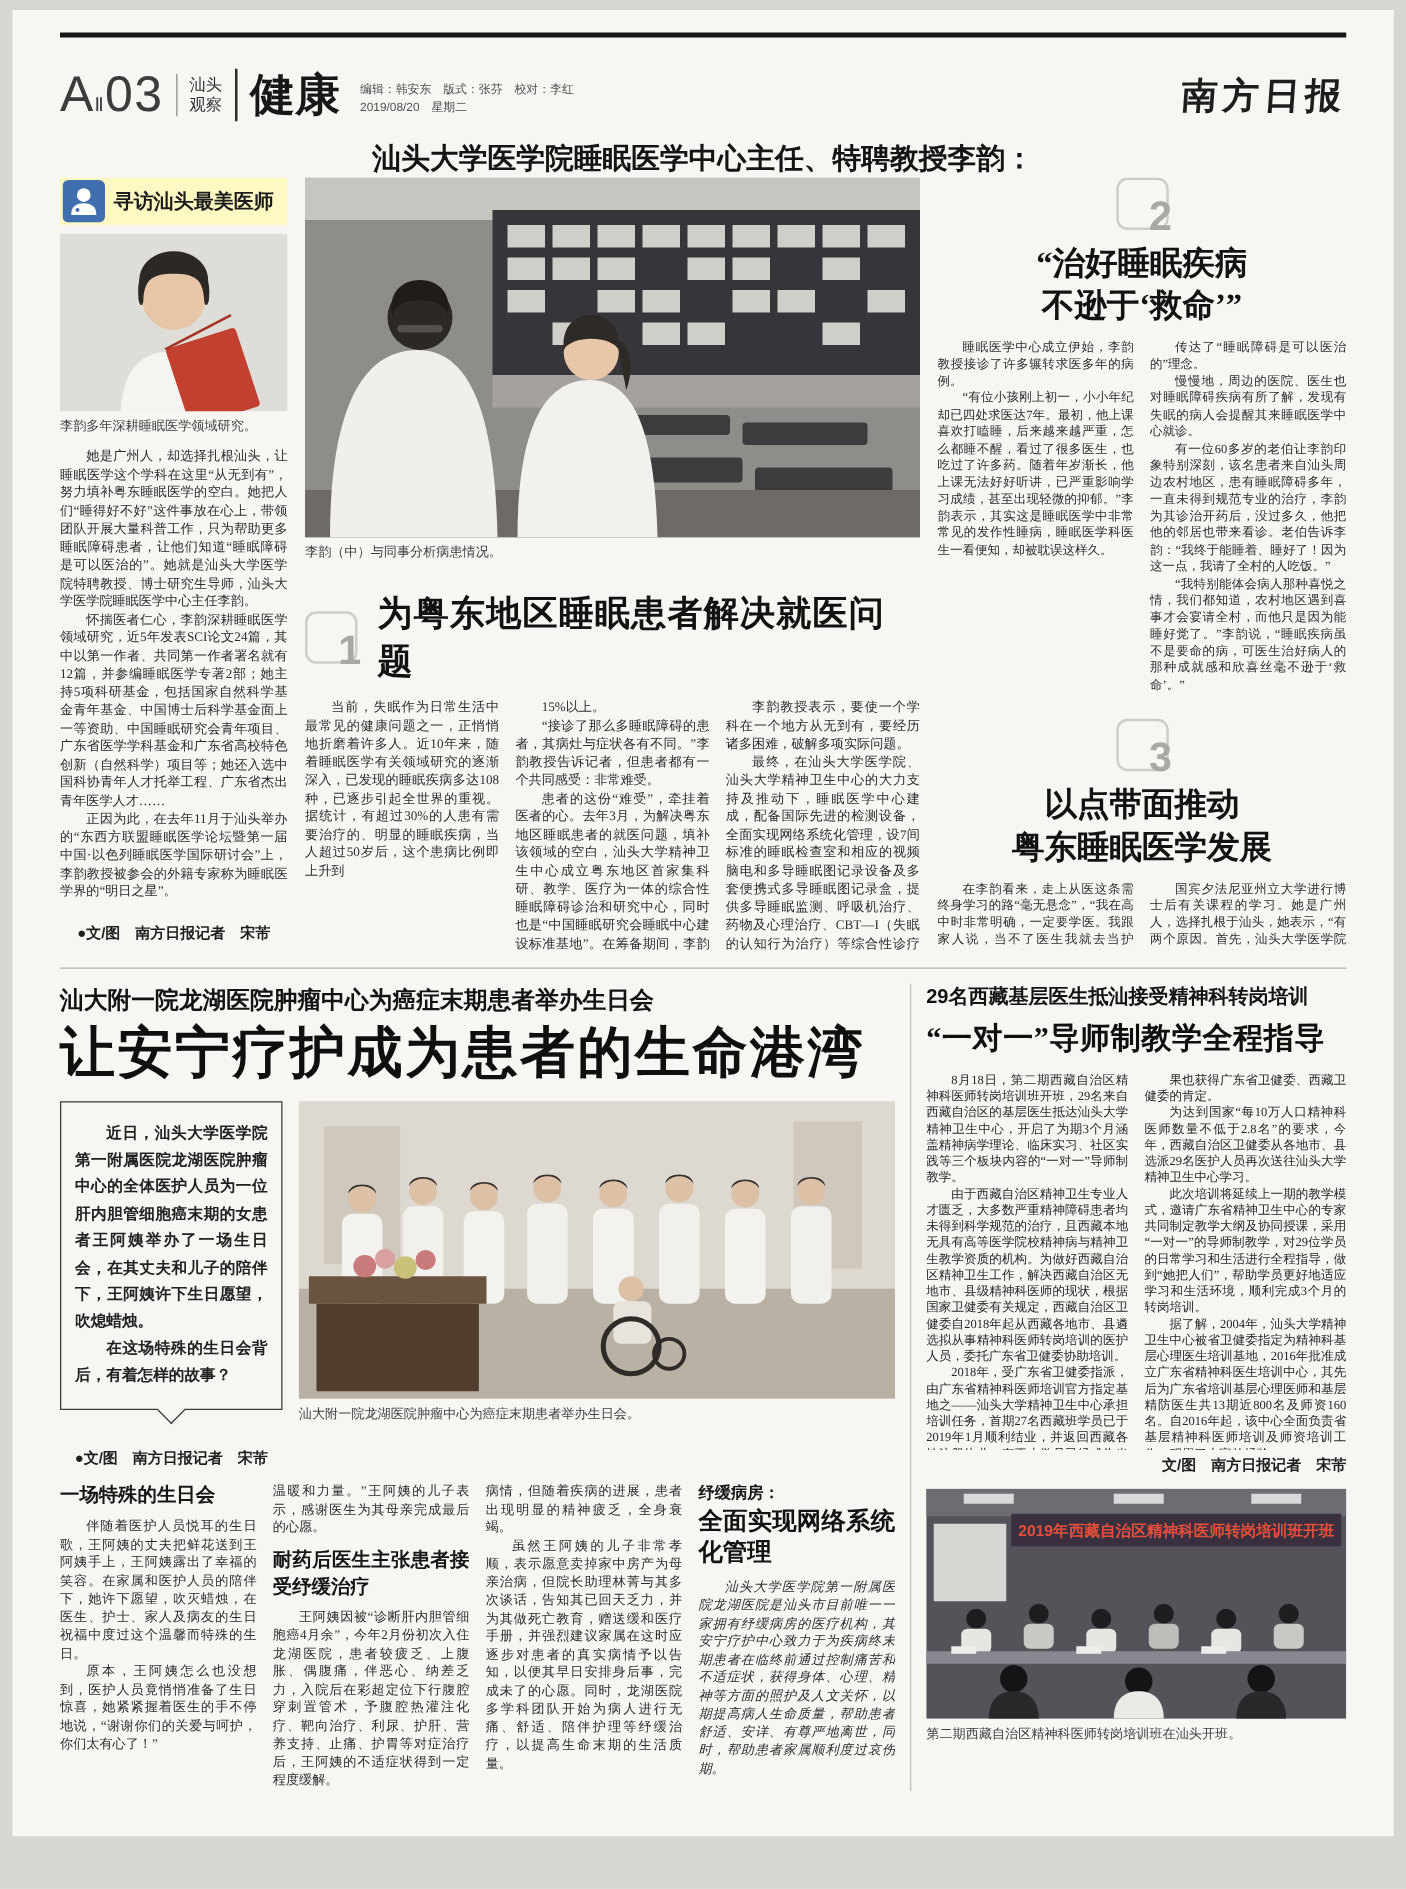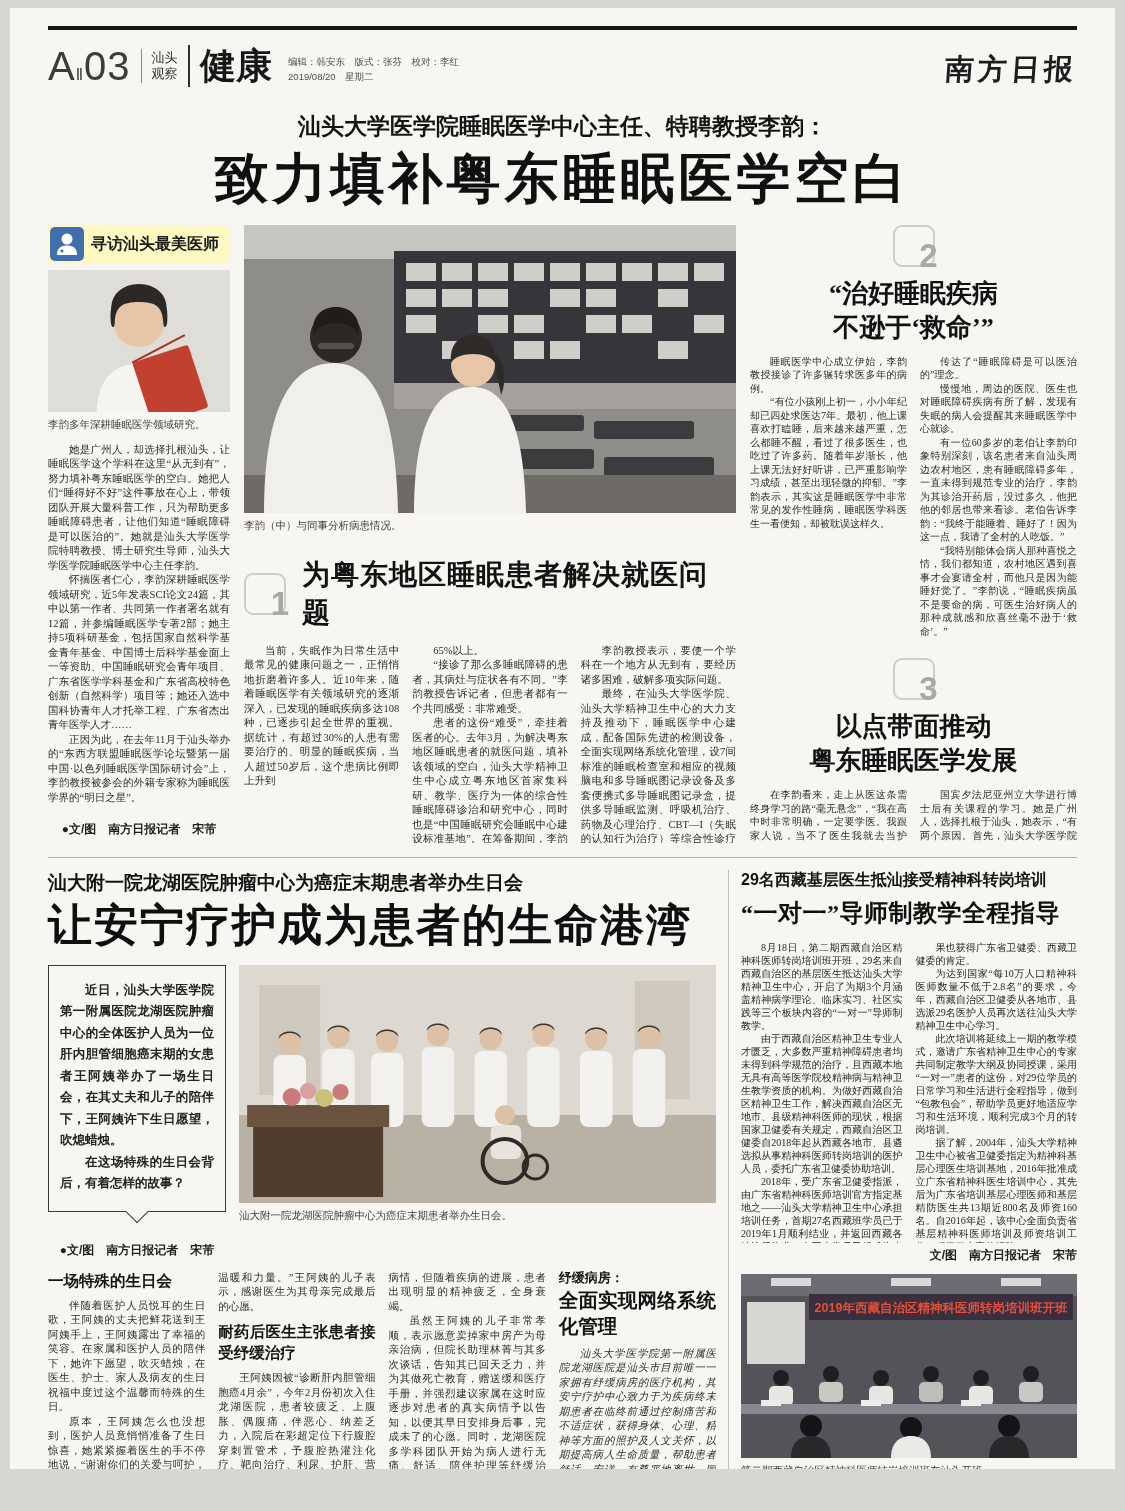--- a/index.html
+++ b/index.html
@@ -1,20 +1,20 @@
 <!DOCTYPE html>
 <html lang="zh"><head>
 <meta charset="utf-8">
 <style>
   html,body{margin:0;padding:0;background:#d8d6d2;}
   .wrap{width:1125px;height:1511px;box-sizing:border-box;padding:8px 10px 42px;margin:0 auto;background:#d8d6d2;}
   .sheet{background:#f8f6f3;width:100%;height:100%;box-sizing:border-box;padding:18px 38px 10px;overflow:hidden;
          font-family:"Liberation Serif","DejaVu Serif",serif;color:#262626;}
   
-  .masthead{border-top:4px solid #161616;padding-top:5px;display:flex;align-items:center;height:62px;}
+  .masthead{border-top:4px solid #161616;padding-top:5px;display:flex;align-items:flex-end;height:62px;}
   .mh-left{display:flex;align-items:center;gap:10px;}
   .page-code{font-family:"Liberation Sans","DejaVu Sans",sans-serif;color:#3c3c3c;font-size:40px;line-height:1;letter-spacing:1px;}
   .pc-sub{font-size:15px;vertical-align:baseline;}
   .vdiv{width:1px;background:#8a8a8a;height:34px;}
   .vdiv.thick{width:2.5px;background:#2c2c2c;height:42px;}
   .section-name{font-family:"Liberation Sans","DejaVu Sans",sans-serif;font-size:13px;line-height:1.25;color:#2e2e2e;}
   .topic{font-family:"Liberation Sans","DejaVu Sans",sans-serif;font-weight:700;font-size:36px;line-height:1;color:#171717;}
   .credits{font-family:"Liberation Sans","DejaVu Sans",sans-serif;font-size:9.5px;color:#4e4e4e;line-height:1.6;margin-left:6px;margin-top:6px;}
   .brand{margin-left:auto;font-weight:700;font-size:29px;letter-spacing:4px;color:#1d1d1d;font-family:"Liberation Serif","DejaVu Serif",serif;transform:skewX(-4deg);margin-top:8px;}
   
@@ -95,21 +95,20 @@
       <div class="credits">
         <div>编辑：韩安东　版式：张芬　校对：李红</div>
         <div>2019/08/20　星期二</div>
       </div>
     </div>
     <div class="brand">南方日报</div>
   </header>
 
   <section>
     <div class="lead-kicker">汕头大学医学院睡眠医学中心主任、特聘教授李韵：</div>
-    <h1 class="lead-headline">致力填补粤东睡眠医学空白</h1>
 
     <div class="lead-body">
 
       <aside class="left-rail">
         <div class="badge">
           <span class="badge-icon">
             <svg width="34" height="34" viewBox="0 0 34 34">
                   <rect width="34" height="34" rx="5" fill="#3f6fae"></rect>
                   <circle cx="17" cy="12" r="5.5" fill="#fff"></circle>
                   <path d="M7 27c0-6 4.5-8.5 10-8.5S27 21 27 27v1H7z" fill="#fff"></path>
@@ -196,21 +195,21 @@
           <span class="numbox">
                 <i>1</i>
               </span>
           <h2>为粤东地区睡眠患者解决就医问题</h2>
         </div>
         <div class="cols">
           <div class="col paras bodytext">
                 <p>当前，失眠作为日常生活中最常见的健康问题之一，正悄悄地折磨着许多人。近10年来，随着睡眠医学有关领域研究的逐渐深入，已发现的睡眠疾病多达108种，已逐步引起全世界的重视。据统计，有超过30%的人患有需要治疗的、明显的睡眠疾病，当人超过50岁后，这个患病比例即上升到</p>
               </div>
           <div class="col paras bodytext">
-                <p>65%以上。</p>
+                <p>15%以上。</p>
                 <p>“接诊了那么多睡眠障碍的患者，其病灶与症状各有不同。”李韵教授告诉记者，但患者都有一个共同感受：非常难受。</p>
                 <p>患者的这份“难受”，牵挂着医者的心。去年3月，为解决粤东地区睡眠患者的就医问题，填补该领域的空白，汕头大学精神卫生中心成立粤东地区首家集科研、教学、医疗为一体的综合性睡眠障碍诊治和研究中心，同时也是“中国睡眠研究会睡眠中心建设标准基地”。在筹备期间，李韵就作为特聘教授被引进汕头，全面主持相关工作。</p>
               </div>
           <div class="col paras bodytext">
                 <p>李韵教授表示，要使一个学科在一个地方从无到有，要经历诸多困难，破解多项实际问题。</p>
                 <p>最终，在汕头大学医学院、汕头大学精神卫生中心的大力支持及推动下，睡眠医学中心建成，配备国际先进的检测设备，全面实现网络系统化管理，设7间标准的睡眠检查室和相应的视频脑电和多导睡眠图记录设备及多套便携式多导睡眠图记录盒，提供多导睡眠监测、呼吸机治疗、药物及心理治疗、CBT—I（失眠的认知行为治疗）等综合性诊疗服务，并承担多项国家级、省级科研项目。</p>
               </div>
         </div>
       </div>
 
@@ -360,21 +359,21 @@
       <h1 class="br-headline">“一对一”导师制教学全程指导</h1>
       <div class="cols br-cols">
         <div class="col paras" style="text-align:justify;">
               <p>8月18日，第二期西藏自治区精神科医师转岗培训班开班，29名来自西藏自治区的基层医生抵达汕头大学精神卫生中心，开启了为期3个月涵盖精神病学理论、临床实习、社区实践等三个板块内容的“一对一”导师制教学。</p>
               <p>由于西藏自治区精神卫生专业人才匮乏，大多数严重精神障碍患者均未得到科学规范的治疗，且西藏本地无具有高等医学院校精神病与精神卫生教学资质的机构。为做好西藏自治区精神卫生工作，解决西藏自治区无地市、县级精神科医师的现状，根据国家卫健委有关规定，西藏自治区卫健委自2018年起从西藏各地市、县遴选拟从事精神科医师转岗培训的医护人员，委托广东省卫健委协助培训。</p>
               <p>2018年，受广东省卫健委指派，由广东省精神科医师培训官方指定基地之——汕头大学精神卫生中心承担培训任务，首期27名西藏班学员已于2019年1月顺利结业，并返回西藏各地注册执业，有不少学员已经成为当地精神科的名医，西藏地区基层精神卫生专业人员匮乏的现状得到初步缓解，其培训效</p>
             </div>
         <div class="col paras" style="text-align:justify;">
               <p>果也获得广东省卫健委、西藏卫健委的肯定。</p>
               <p>为达到国家“每10万人口精神科医师数量不低于2.8名”的要求，今年，西藏自治区卫健委从各地市、县选派29名医护人员再次送往汕头大学精神卫生中心学习。</p>
-              <p>此次培训将延续上一期的教学模式，邀请广东省精神卫生中心的专家共同制定教学大纲及协同授课，采用“一对一”患者的这份，对29位学员的日常学习和生活进行全程指导，做到“包教包会”，帮助学员更好地适应学习和生活环境，顺利完成3个月的转岗培训。</p>
+              <p>此次培训将延续上一期的教学模式，邀请广东省精神卫生中心的专家共同制定教学大纲及协同授课，采用“一对一”的导师制教学，对29位学员的日常学习和生活进行全程指导，做到“她把人们”，帮助学员更好地适应学习和生活环境，顺利完成3个月的转岗培训。</p>
               <p>据了解，2004年，汕头大学精神卫生中心被省卫健委指定为精神科基层心理医生培训基地，2016年批准成立广东省精神科医生培训中心，其先后为广东省培训基层心理医师和基层精防医生共13期近800名及师资160名。自2016年起，该中心全面负责省基层精神科医师培训及师资培训工作，积累了丰富的经验。</p>
             </div>
       </div>
       <div class="byline right">文/图　南方日报记者　宋芾</div>
       <div class="tb-photo">
         <svg width="100%" height="100%" viewBox="0 0 336 184" preserveAspectRatio="none">
           <rect width="336" height="184" fill="#55535a"></rect>
           <rect width="336" height="22" fill="#6e6c73"></rect>
           <rect x="30" y="4" width="40" height="8" fill="#d9d9dc"></rect>
               <rect x="150" y="4" width="40" height="8" fill="#d9d9dc"></rect>

